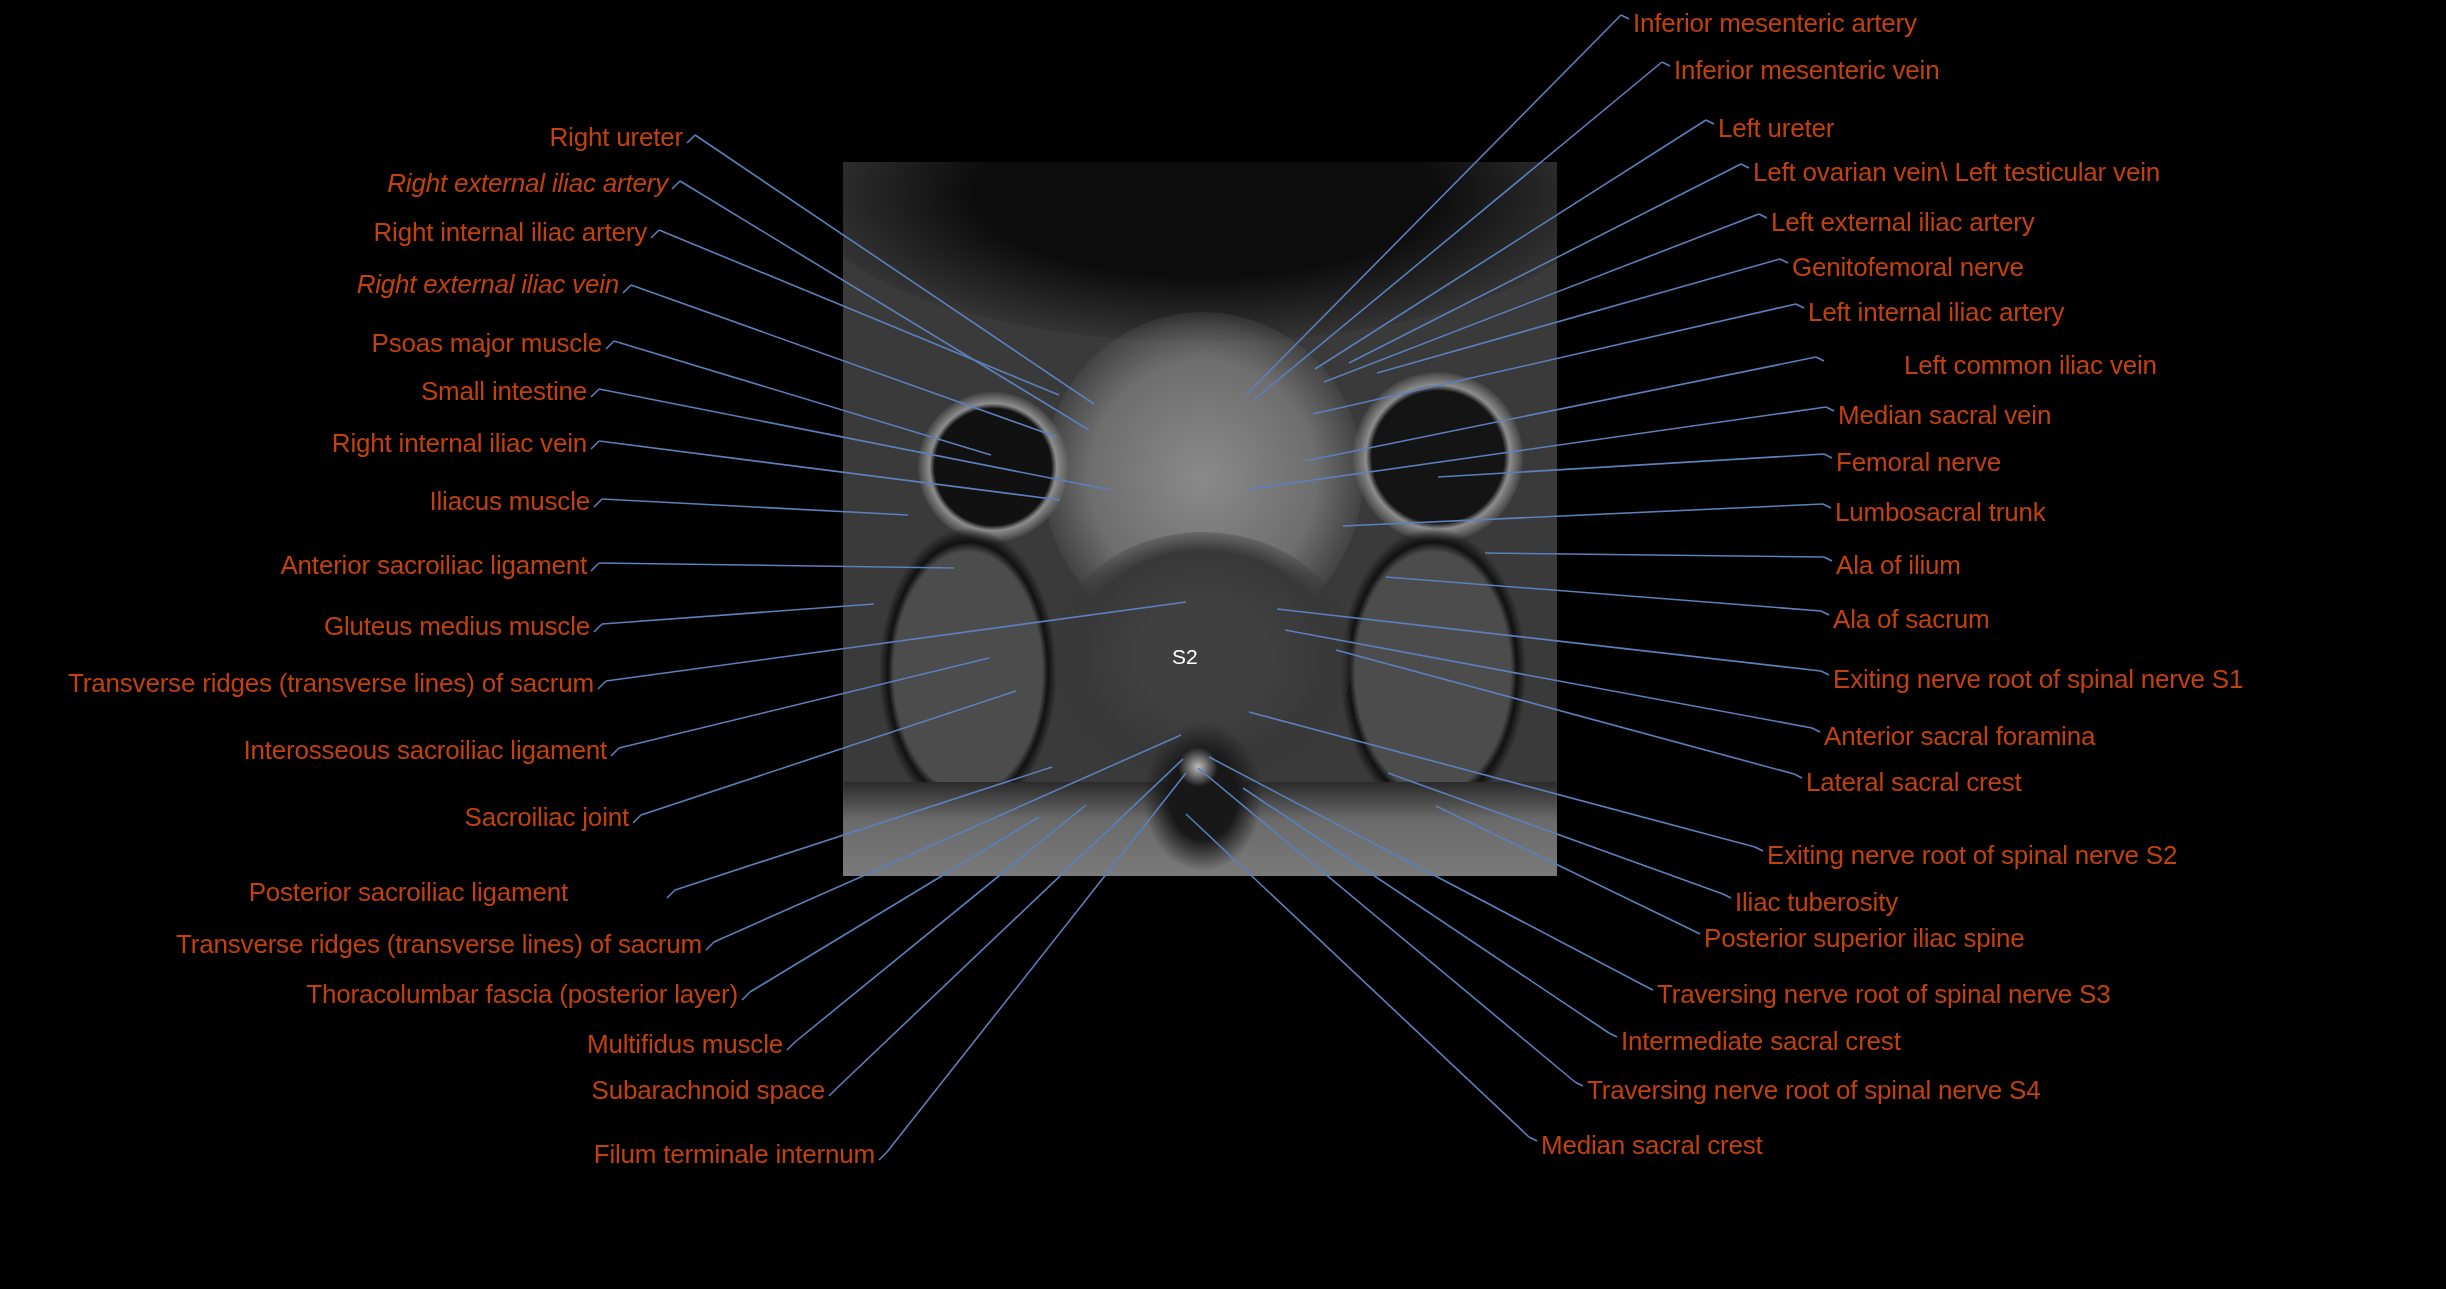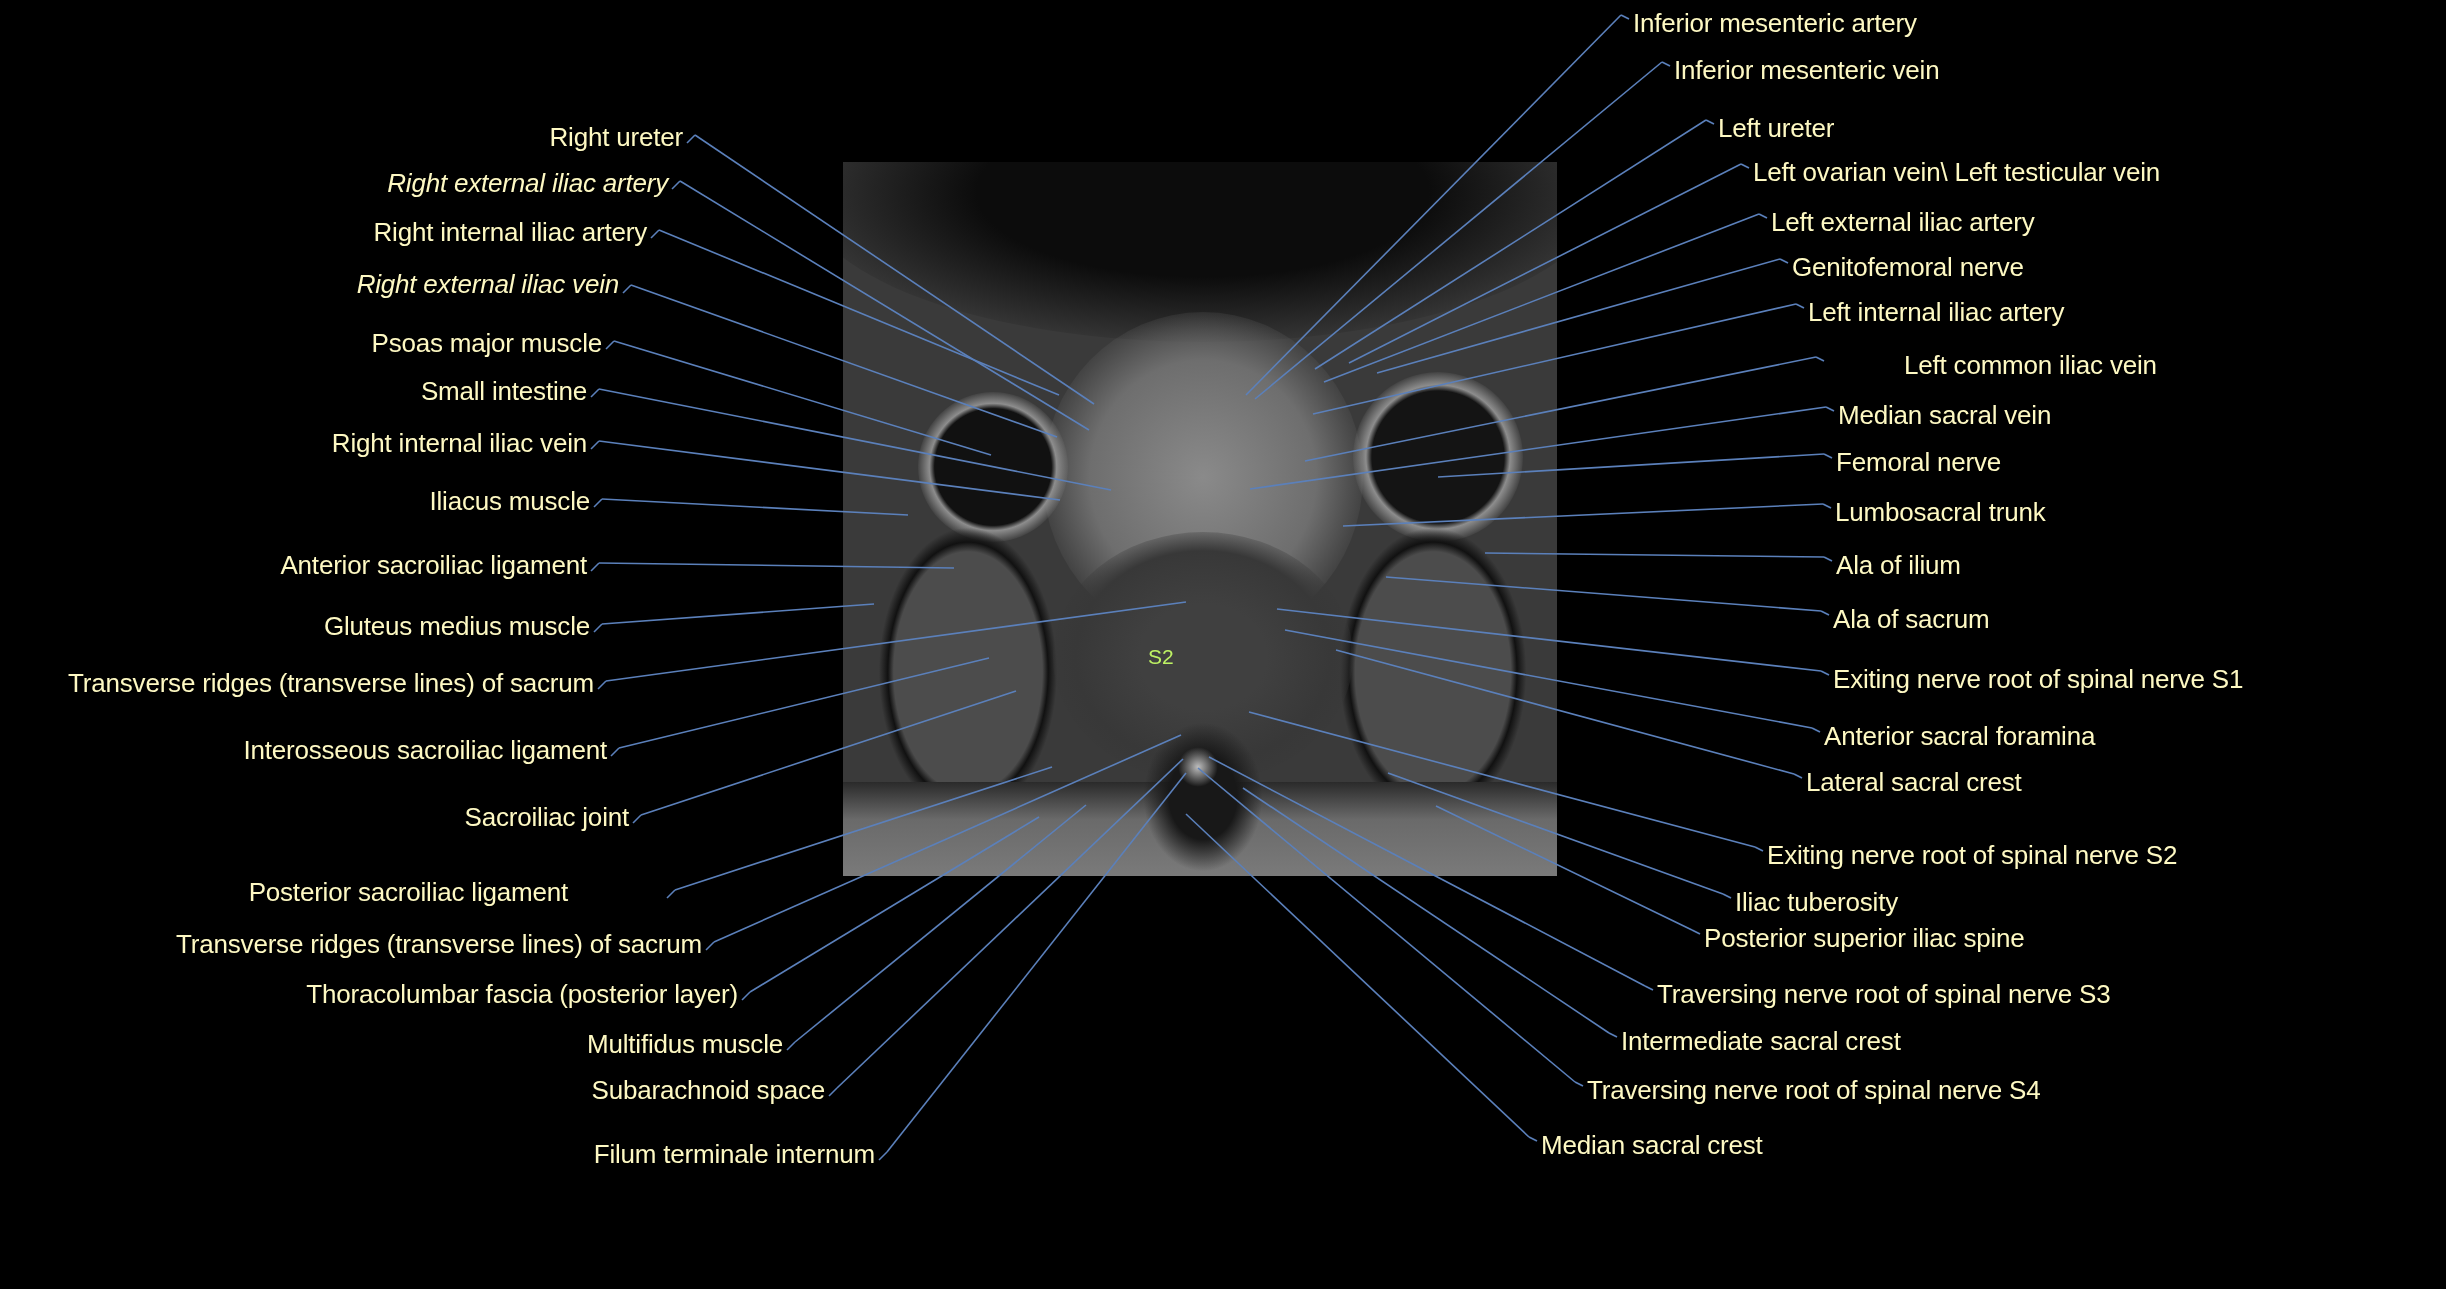--- a/index.html
+++ b/index.html
@@ -1,24 +1,24 @@
 <!DOCTYPE html>
 <html><head>
 <meta charset="utf-8">
 <style>
   html, body { margin:0; padding:0; background:#000; }
   body { width:2446px; height:1289px; position:relative; overflow:hidden;
          font-family:"Liberation Sans", sans-serif; }
   .mri { position:absolute; left:843px; top:162px; width:714px; height:714px;
          background:#3a3a3a; overflow:hidden; }
   .mri .blob { position:absolute; border-radius:50%; }
-  .mri-label { position:absolute; left:1148px; top:645px; color:#bef264; font-size:21px;
+  .mri-label { position:absolute; left:1172px; top:645px; color:#ffffff; font-size:21px;
                font-family:"Liberation Sans", sans-serif; }
   svg.leaders { position:absolute; left:0; top:0; width:2446px; height:1289px; pointer-events:none; }
-  .lbl { position:absolute; color:#fef9c3; font-size:26px; line-height:30px; white-space:nowrap;
+  .lbl { position:absolute; color:#c2410c; font-size:26px; line-height:30px; white-space:nowrap;
          transform:translateY(-50%); letter-spacing:-0.2px; }
   .lbl.left { text-align:right; }
 </style>
 </head>
 <body>
 
 <div class="mri">
 
   <div class="blob" style="left:-40px;top:-120px;width:800px;height:300px;background:radial-gradient(ellipse at center,#0c0c0c 40%,rgba(20,20,20,0) 75%);"></div>
 

